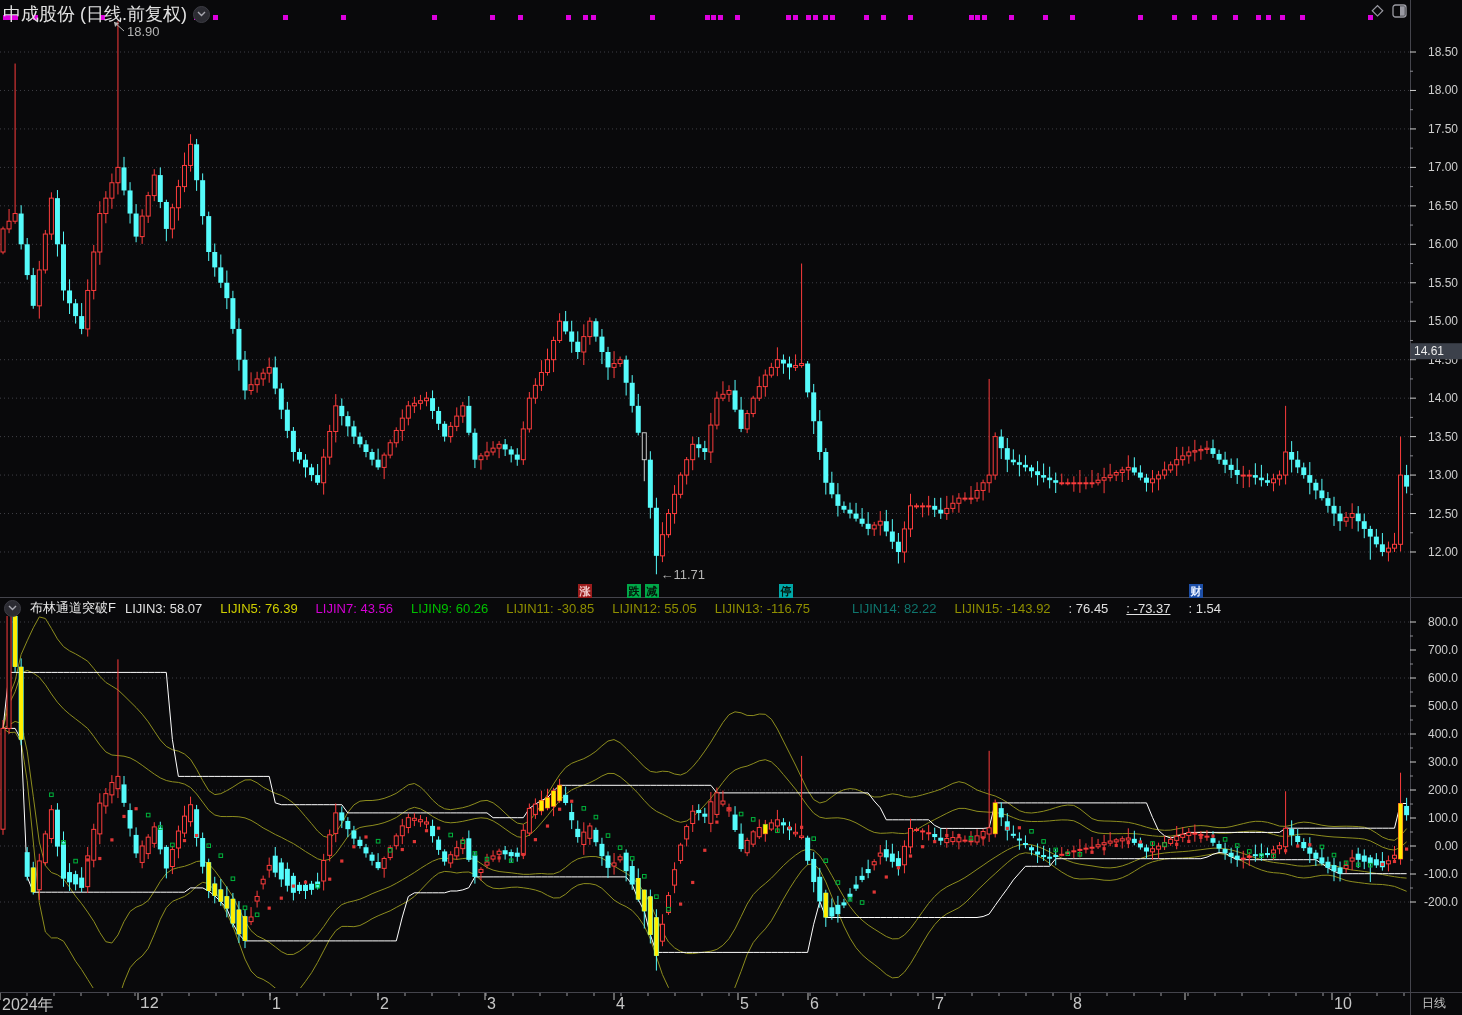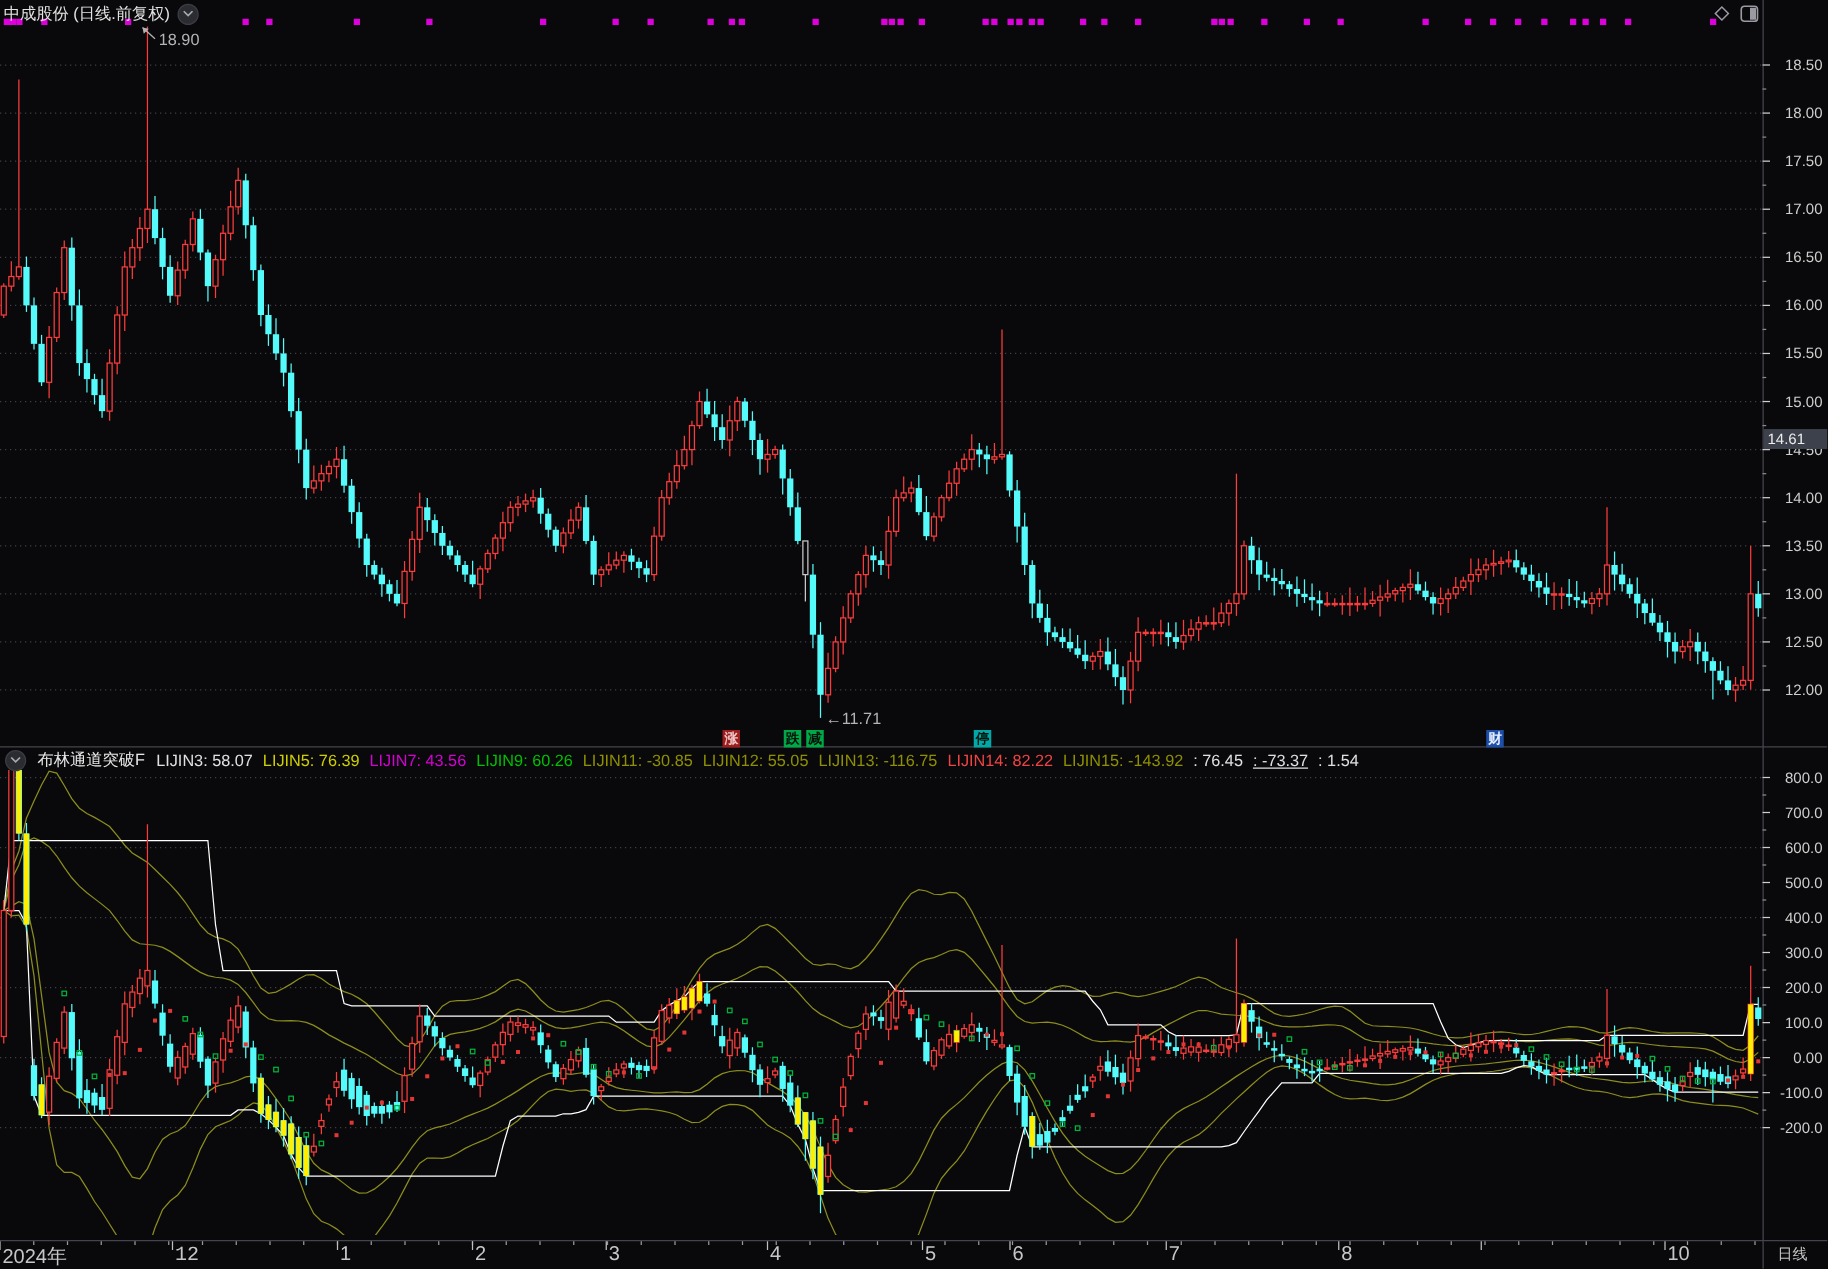--- a/index.html
+++ b/index.html
@@ -2,28 +2,28 @@
 <html><head>
 <meta charset="utf-8">
 <style>
   html,body{margin:0;padding:0;background:#09090b;}
   body{width:1462px;height:1015px;position:relative;overflow:hidden;
        font-family:"Liberation Sans",sans-serif;-webkit-font-smoothing:antialiased;}
   #chart{position:absolute;left:0;top:0;}
   svg text{font-family:"Liberation Sans",sans-serif;}
   .overlay{position:absolute;z-index:5;}
   #title-bar{left:3px;top:2px;display:flex;align-items:center;gap:6px;}
-  #title-bar .ttl{color:#e3e3e3;font-size:13px;}
+  #title-bar .ttl{color:#e3e3e3;font-size:18px;}
   .circle-btn{width:15px;height:15px;border-radius:50%;background:#2b2b32;border:1px solid #3c3c44;
               display:flex;align-items:center;justify-content:center;cursor:pointer;}
   .circle-btn svg{display:block;}
   #top-right-icons{right:54px;top:3px;display:flex;gap:7px;align-items:center;}
   #indicator-header{left:4px;top:599px;display:flex;align-items:center;gap:9px;font-size:13px;white-space:nowrap;}
   #indicator-header .ttl{color:#e8e8e8;}
-  #indicator-values{display:flex;gap:8px;align-items:flex-end;}
+  #indicator-values{display:flex;gap:18px;align-items:flex-end;}
   #indicator-values span{white-space:pre;}
   #markers div{position:absolute;width:14px;height:14px;font-size:11px;line-height:14px;
                text-align:center;font-weight:bold;}
   #bottom-labels div{position:absolute;top:995px;font-size:16px;color:#c6c6c6;}
   #bottom-labels .hl{background:#1d4ed8;color:#e2e6ee;padding:0 21px;top:1041px;}
   #period-label{font-size:12px;color:#c6c6c6;}
 </style>
 </head>
 <body>
 
@@ -1361,21 +1361,21 @@
   </span>
   <span class="ttl">布林通道突破F</span>
   <span id="indicator-values">
       <span style="color: rgb(224, 224, 224);">LIJIN3: 58.07</span>
       <span style="color: rgb(207, 207, 0);">LIJIN5: 76.39</span>
       <span style="color: rgb(212, 0, 212);">LIJIN7: 43.56</span>
       <span style="color: rgb(0, 192, 0);">LIJIN9: 60.26</span>
       <span style="color: rgb(143, 143, 0);">LIJIN11: -30.85</span>
       <span style="color: rgb(143, 143, 0);">LIJIN12: 55.05</span>
       <span style="color: rgb(143, 143, 0);">LIJIN13: -116.75</span>
-      <span style="color: #ef4444;">LIJIN14: 82.22</span>
+      <span style="color: #0f766e; margin-left: 24px;">LIJIN14: 82.22</span>
       <span style="color: rgb(143, 143, 0);">LIJIN15: -143.92</span>
       <span style="color: rgb(224, 224, 224);">: 76.45</span>
       <span style="color: rgb(224, 224, 224); text-decoration: underline;">: -73.37</span>
       <span style="color: rgb(224, 224, 224);">: 1.54</span>
     </span>
 </div>
 
 <div id="markers">
     <div style="left: 578px; top: 584px; background: rgb(155, 29, 29); color: rgb(240, 200, 200);">涨</div>
     <div style="left: 627px; top: 584px; background: rgb(0, 168, 72); color: rgb(4, 20, 10);">跌</div>

